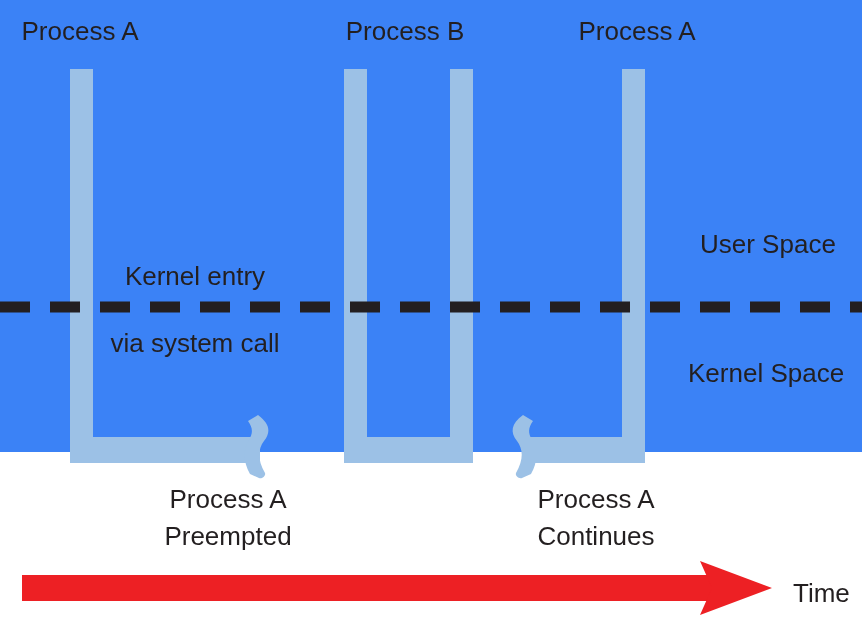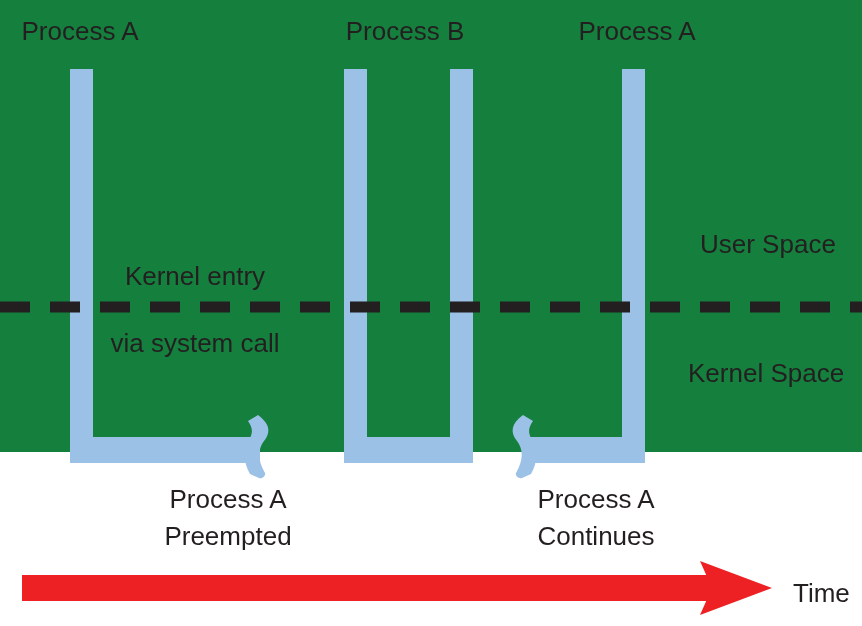--- a/index.html
+++ b/index.html
@@ -11,21 +11,21 @@
   body {
     font-family: "Liberation Sans", sans-serif;
     width: 862px;
     height: 626px;
     overflow: hidden;
   }
   #stage {
     position: relative;
     width: 862px;
     height: 452px;
-    background: #15803d;
+    background: #3b82f6;
   }
   #diagram-svg {
     position: absolute;
     left: 0;
     top: 0;
     width: 862px;
     height: 626px;
     display: block;
   }
   .diag-text {

